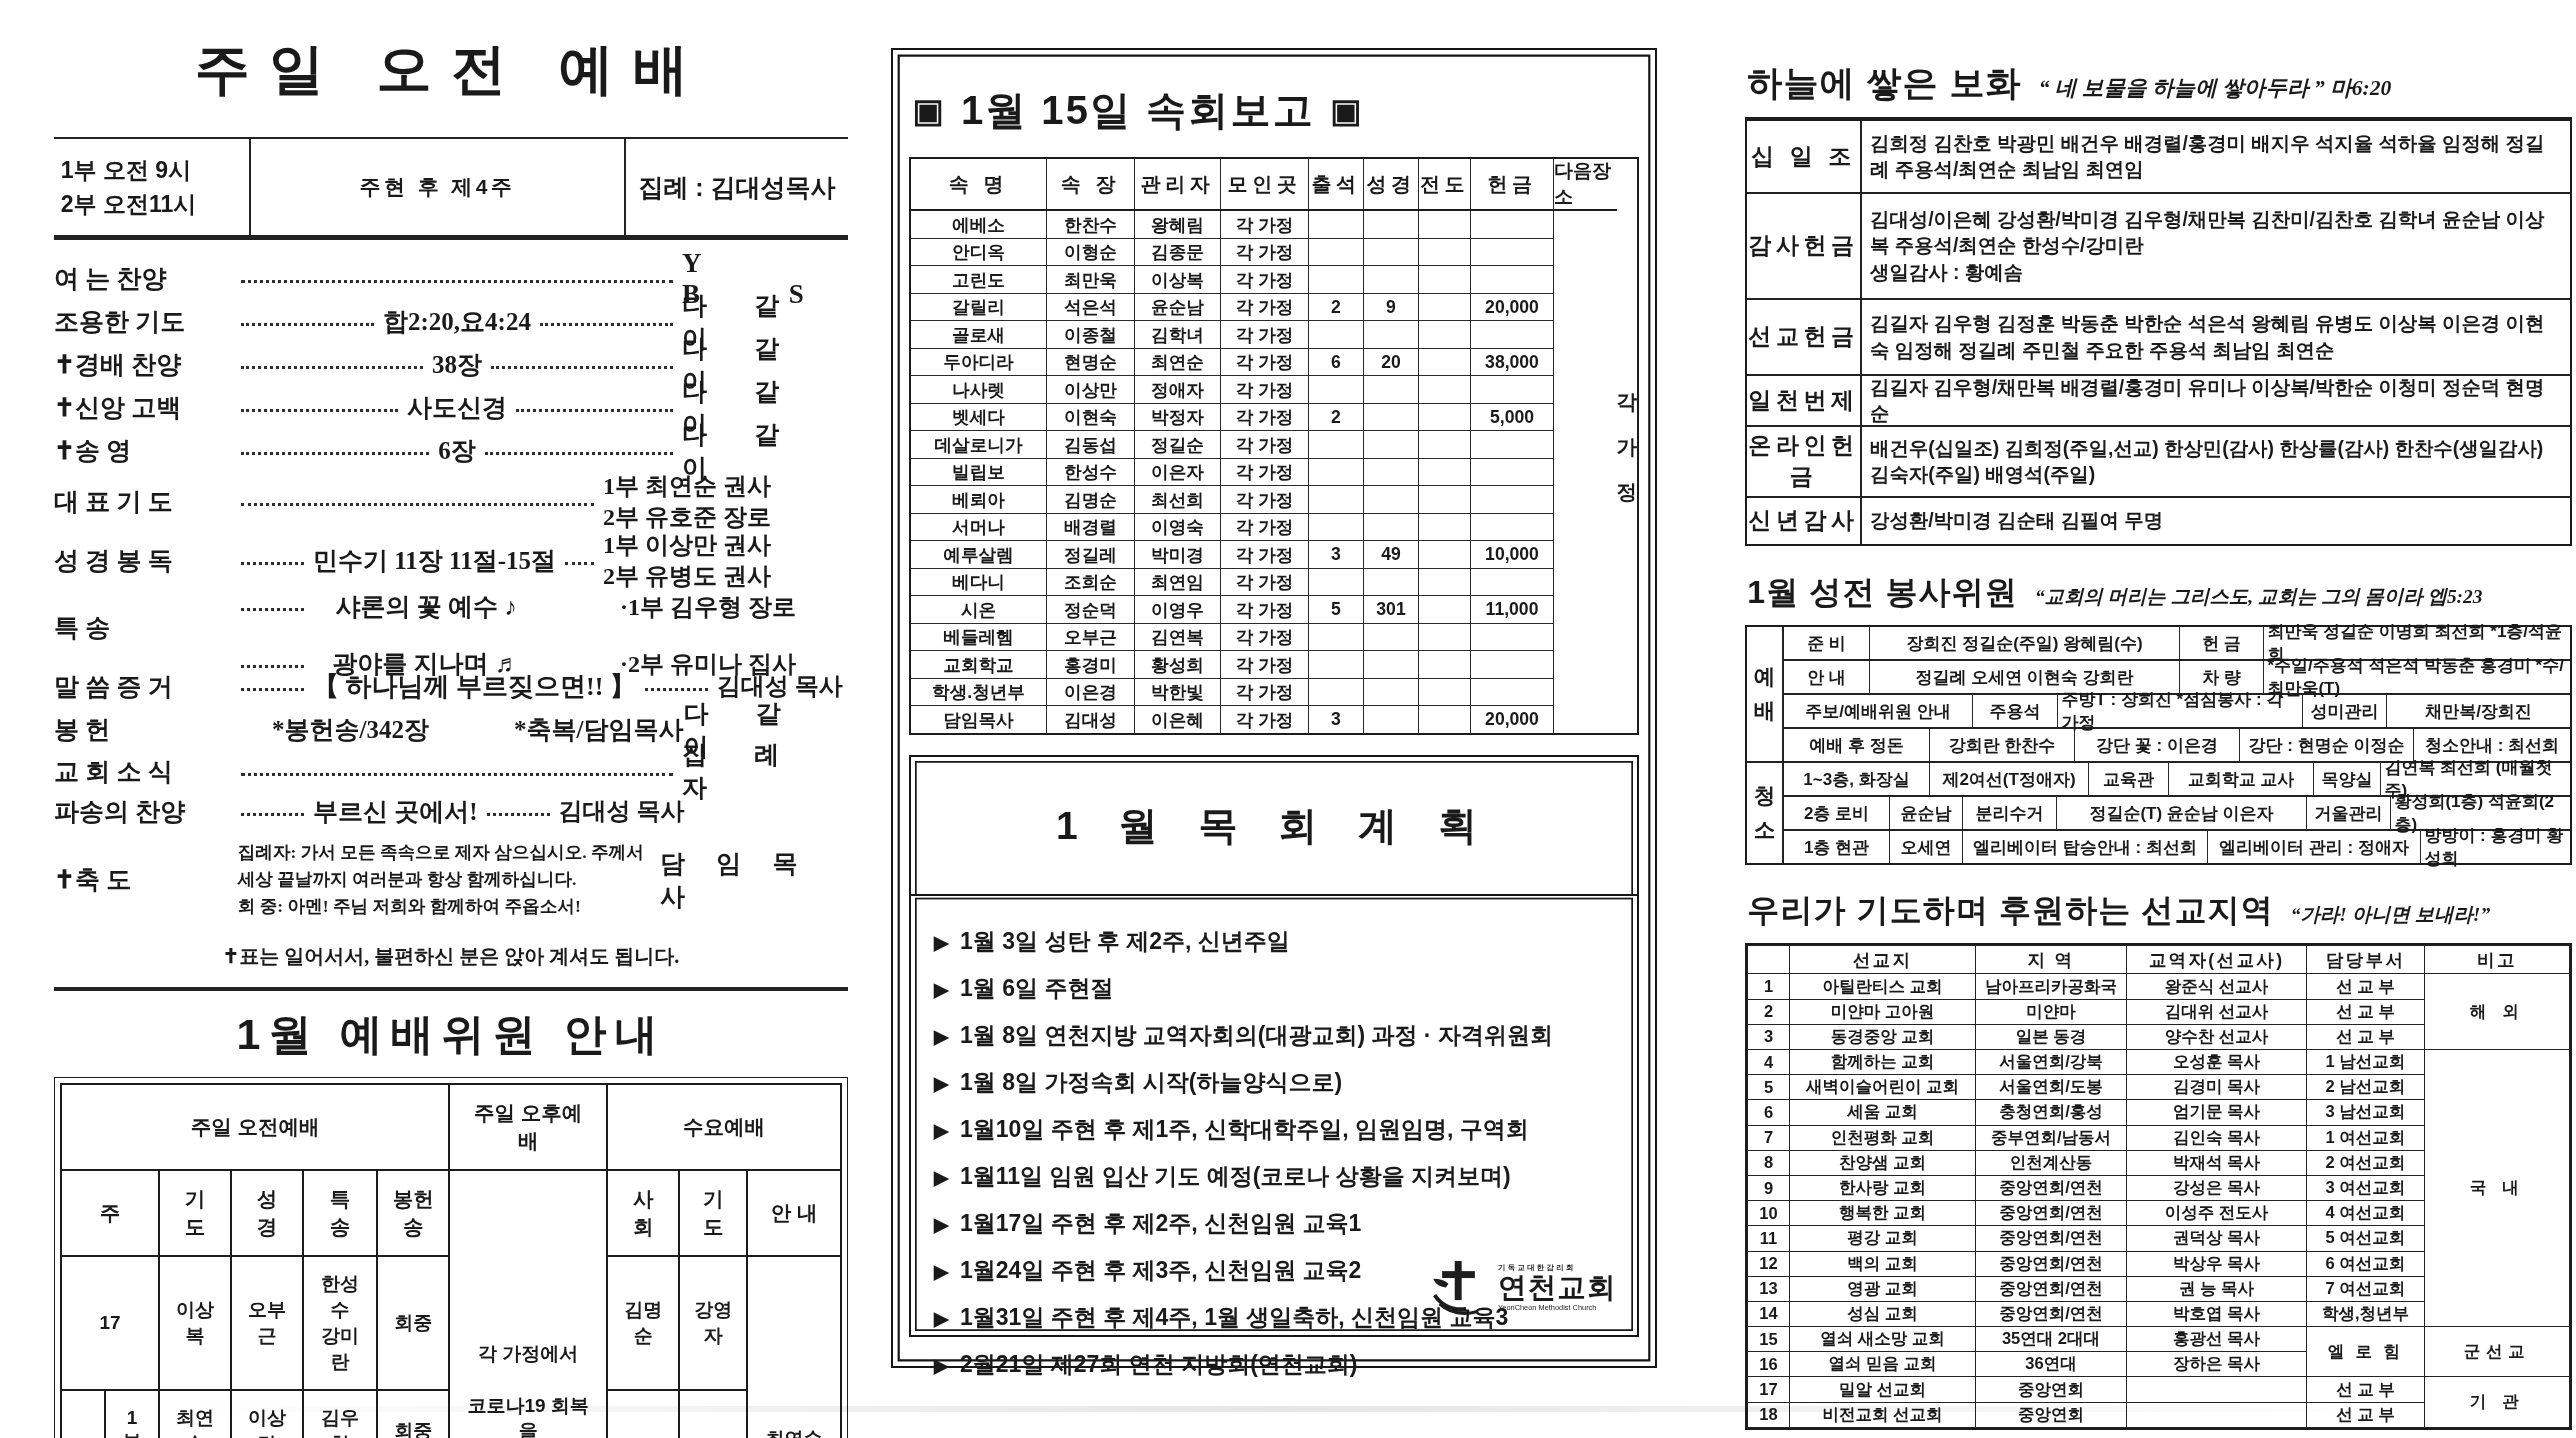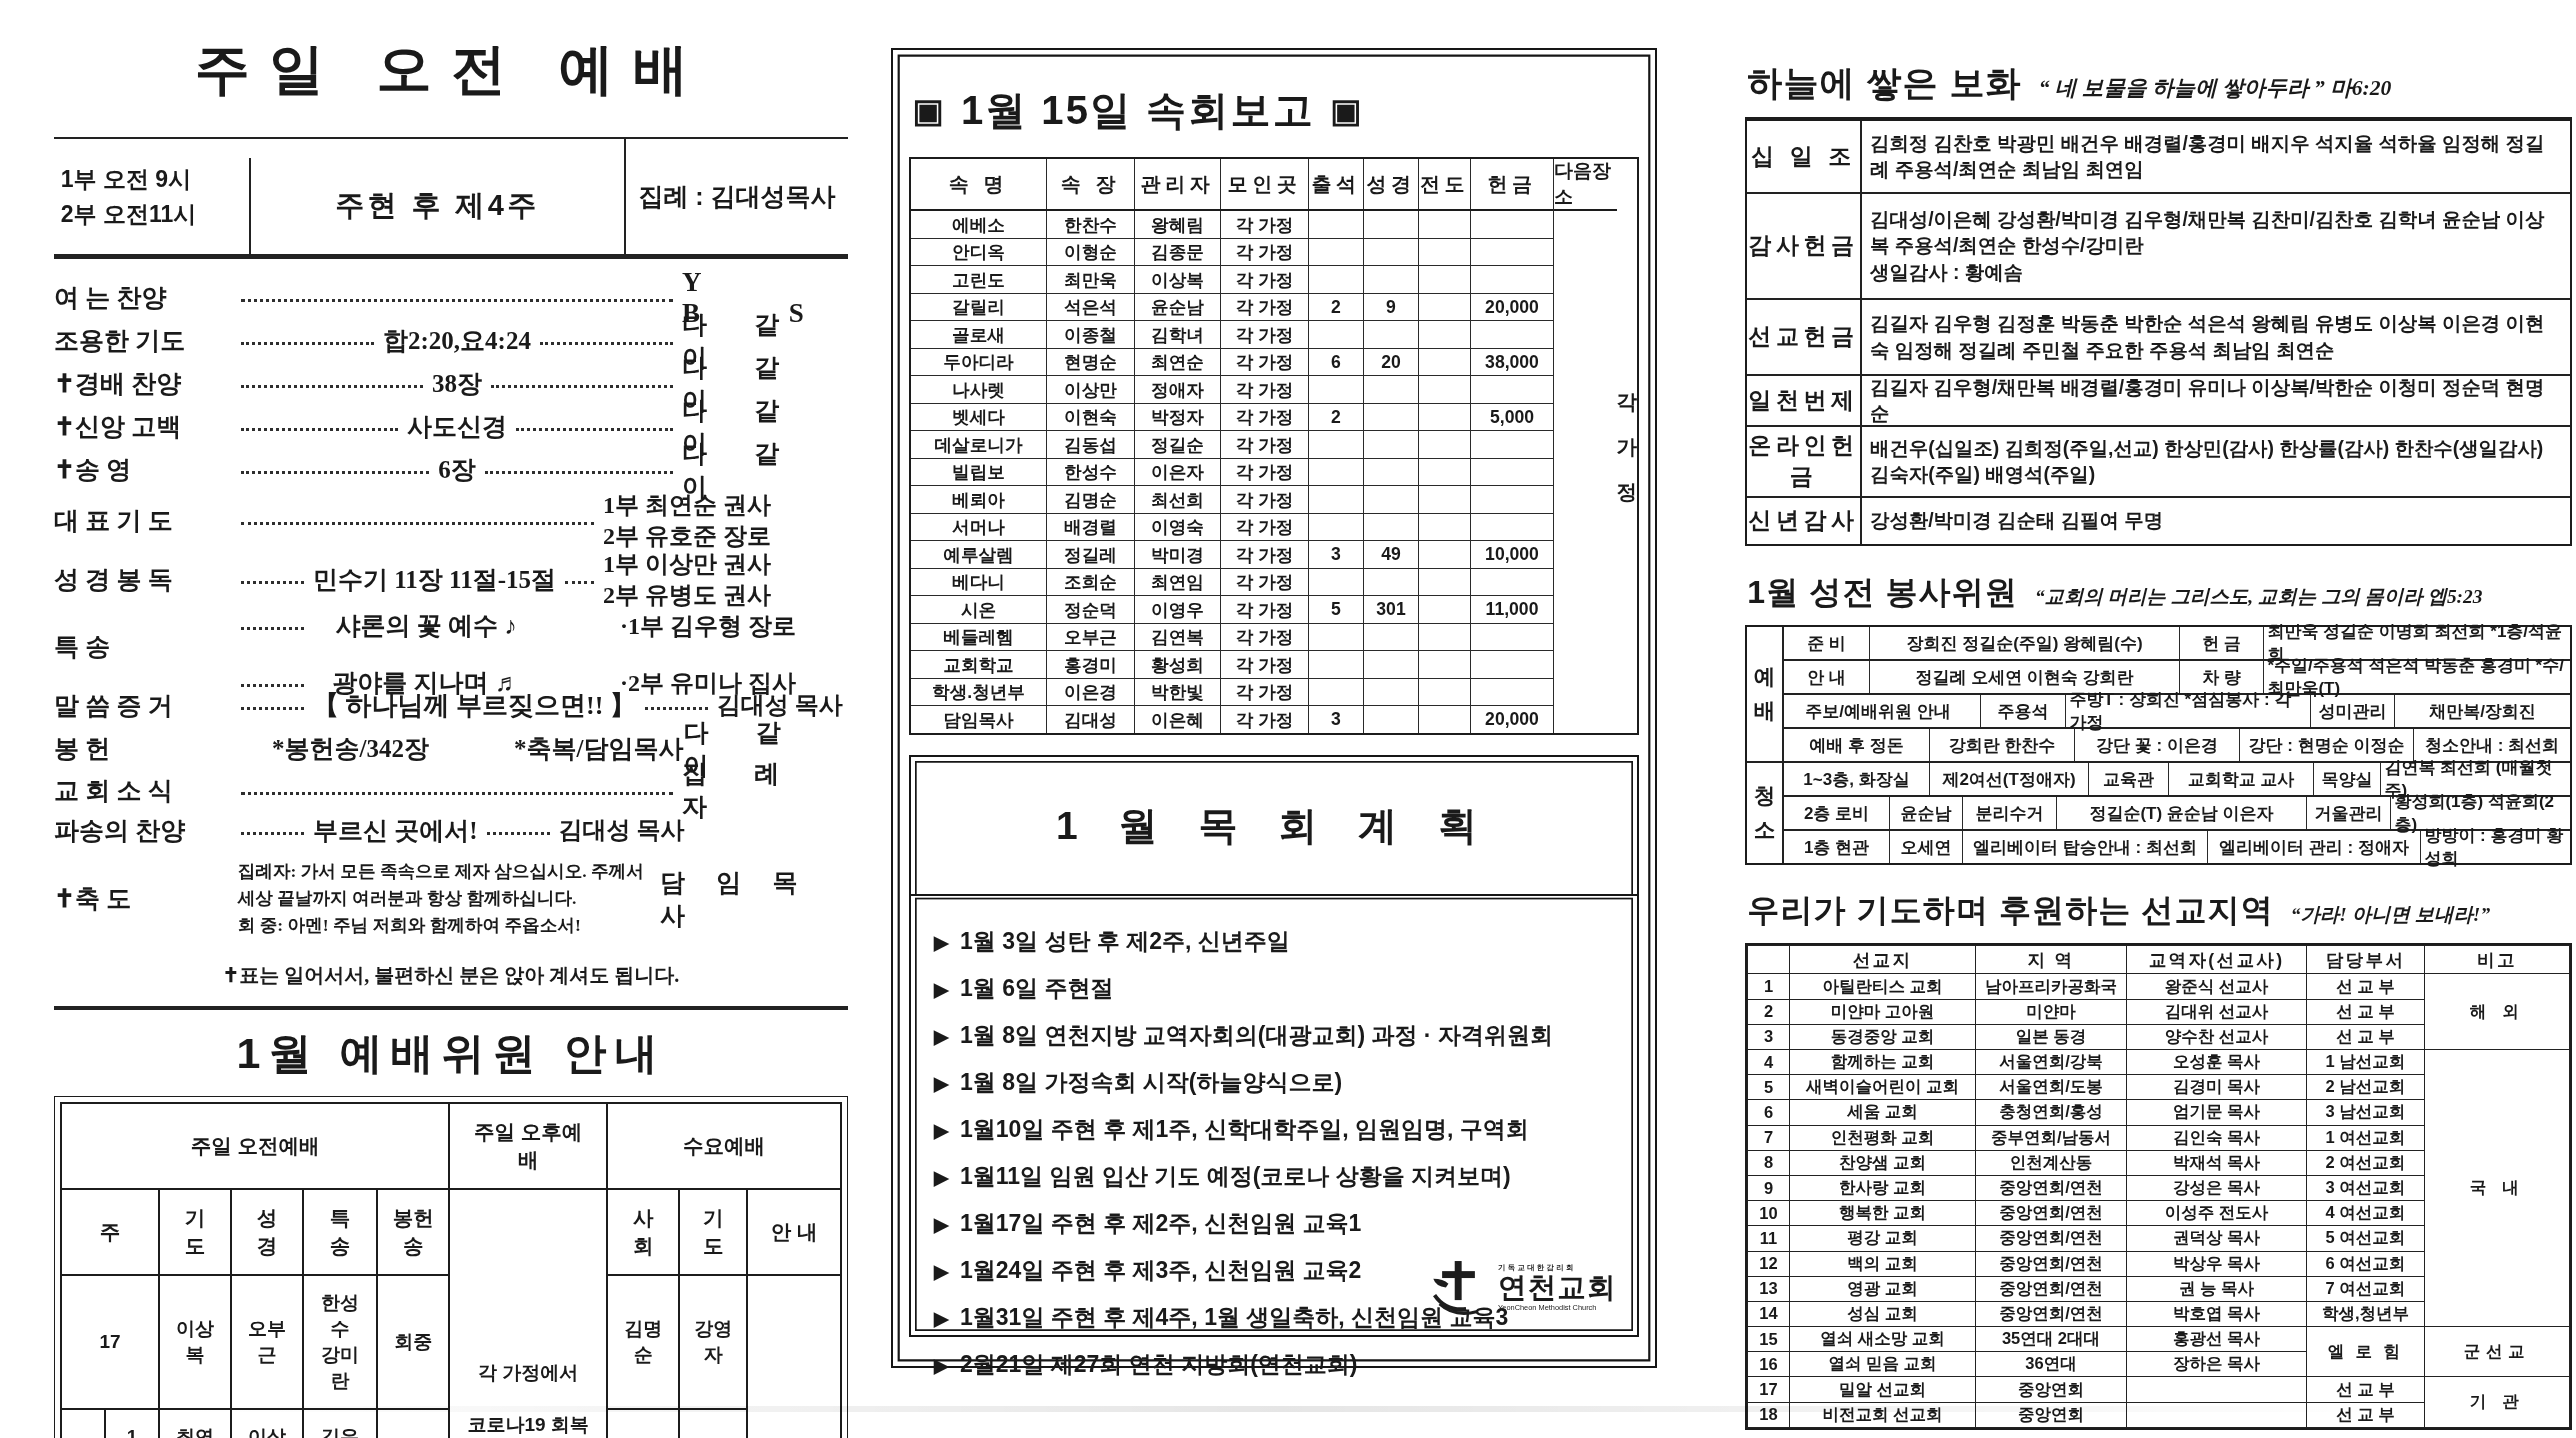--- a/index.html
+++ b/index.html
@@ -8,21 +8,21 @@
   .pre{white-space:pre-line;}
   section{position:absolute;}
 
   
   .left{left:54px;top:23px;width:794px;}
   .main-title{font-family:"Liberation Serif",serif;font-weight:900;font-size:55px;
       letter-spacing:19.4px;text-align:center;margin:10.2px 0 0 0;}
   .svc-header{display:flex;margin-top:30px;border-top:2.3px solid #222;border-bottom:5.1px solid #222;}
   .svc-header>div{display:flex;align-items:center;justify-content:center;min-height:96px;font-weight:700;}
   .svc-times{width:188px;font-size:23px;justify-content:flex-start !important;padding-left:6.8px;line-height:1.5;}
-  .svc-week{flex:1;border-left:2.3px solid #222;font-size:29px;letter-spacing:3.4px;margin-top:19px;}
+  .svc-week{flex:1;border-left:2.3px solid #222;font-size:21px;letter-spacing:3.4px;}
   .svc-off{width:222px;border-left:2.3px solid #222;font-size:25px;}
   .order{margin-top:17px;font-family:"Liberation Serif",serif;}
   .orow{display:flex;align-items:center;height:43px;font-size:25px;font-weight:600;}
   .olabel{width:178px;flex:none;}
   .dots{flex:1 1 auto;height:5.7px;border-bottom:3.4px dotted #2e2e2e;margin:0 9px;align-self:center;}
   .dots.short{flex:0 0 63px;}
   .ocenter{flex:none;text-align:center;font-weight:700;}
   .oright{flex:none;width:166px;letter-spacing:20.5px;font-weight:700;}
   .oright.names{width:245px;letter-spacing:0;font-size:24px;line-height:1.3;}
   .tall{height:59px;}
@@ -657,21 +657,21 @@
           <div class="grow">최만욱 정길순 이명희 최선희   *1층/석윤희</div>
         </div>
         <div class="sv-row">
           <div style="width:85px;">안 내</div>
           <div style="width:310px;">정길례 오세연 이현숙 강희란</div>
           <div style="width:84px;">차 량</div>
           <div class="grow">*주일/주용석 석은석 박동춘 홍경미  *수/ 최만욱(T)</div>
         </div>
         <div class="sv-row">
           <div style="width:188px;">주보/예배위원 안내</div>
-          <div style="width:85px;margin-left:8px;">주용석</div>
+          <div style="width:85px;">주용석</div>
           <div style="width:245px;">주방T : 장희진   *점심봉사 : 각 가정</div>
           <div style="width:84px;">성미관리</div>
           <div class="grow">채만복/장희진</div>
         </div>
         <div class="sv-row">
           <div style="width:145px;">예배 후 정돈</div>
           <div style="width:145px;">강희란 한찬수</div>
           <div style="width:165px;">강단 꽃 : 이은경</div>
           <div style="width:174px;">강단 : 현명순 이정순</div>
           <div class="grow">청소안내 : 최선희</div>

